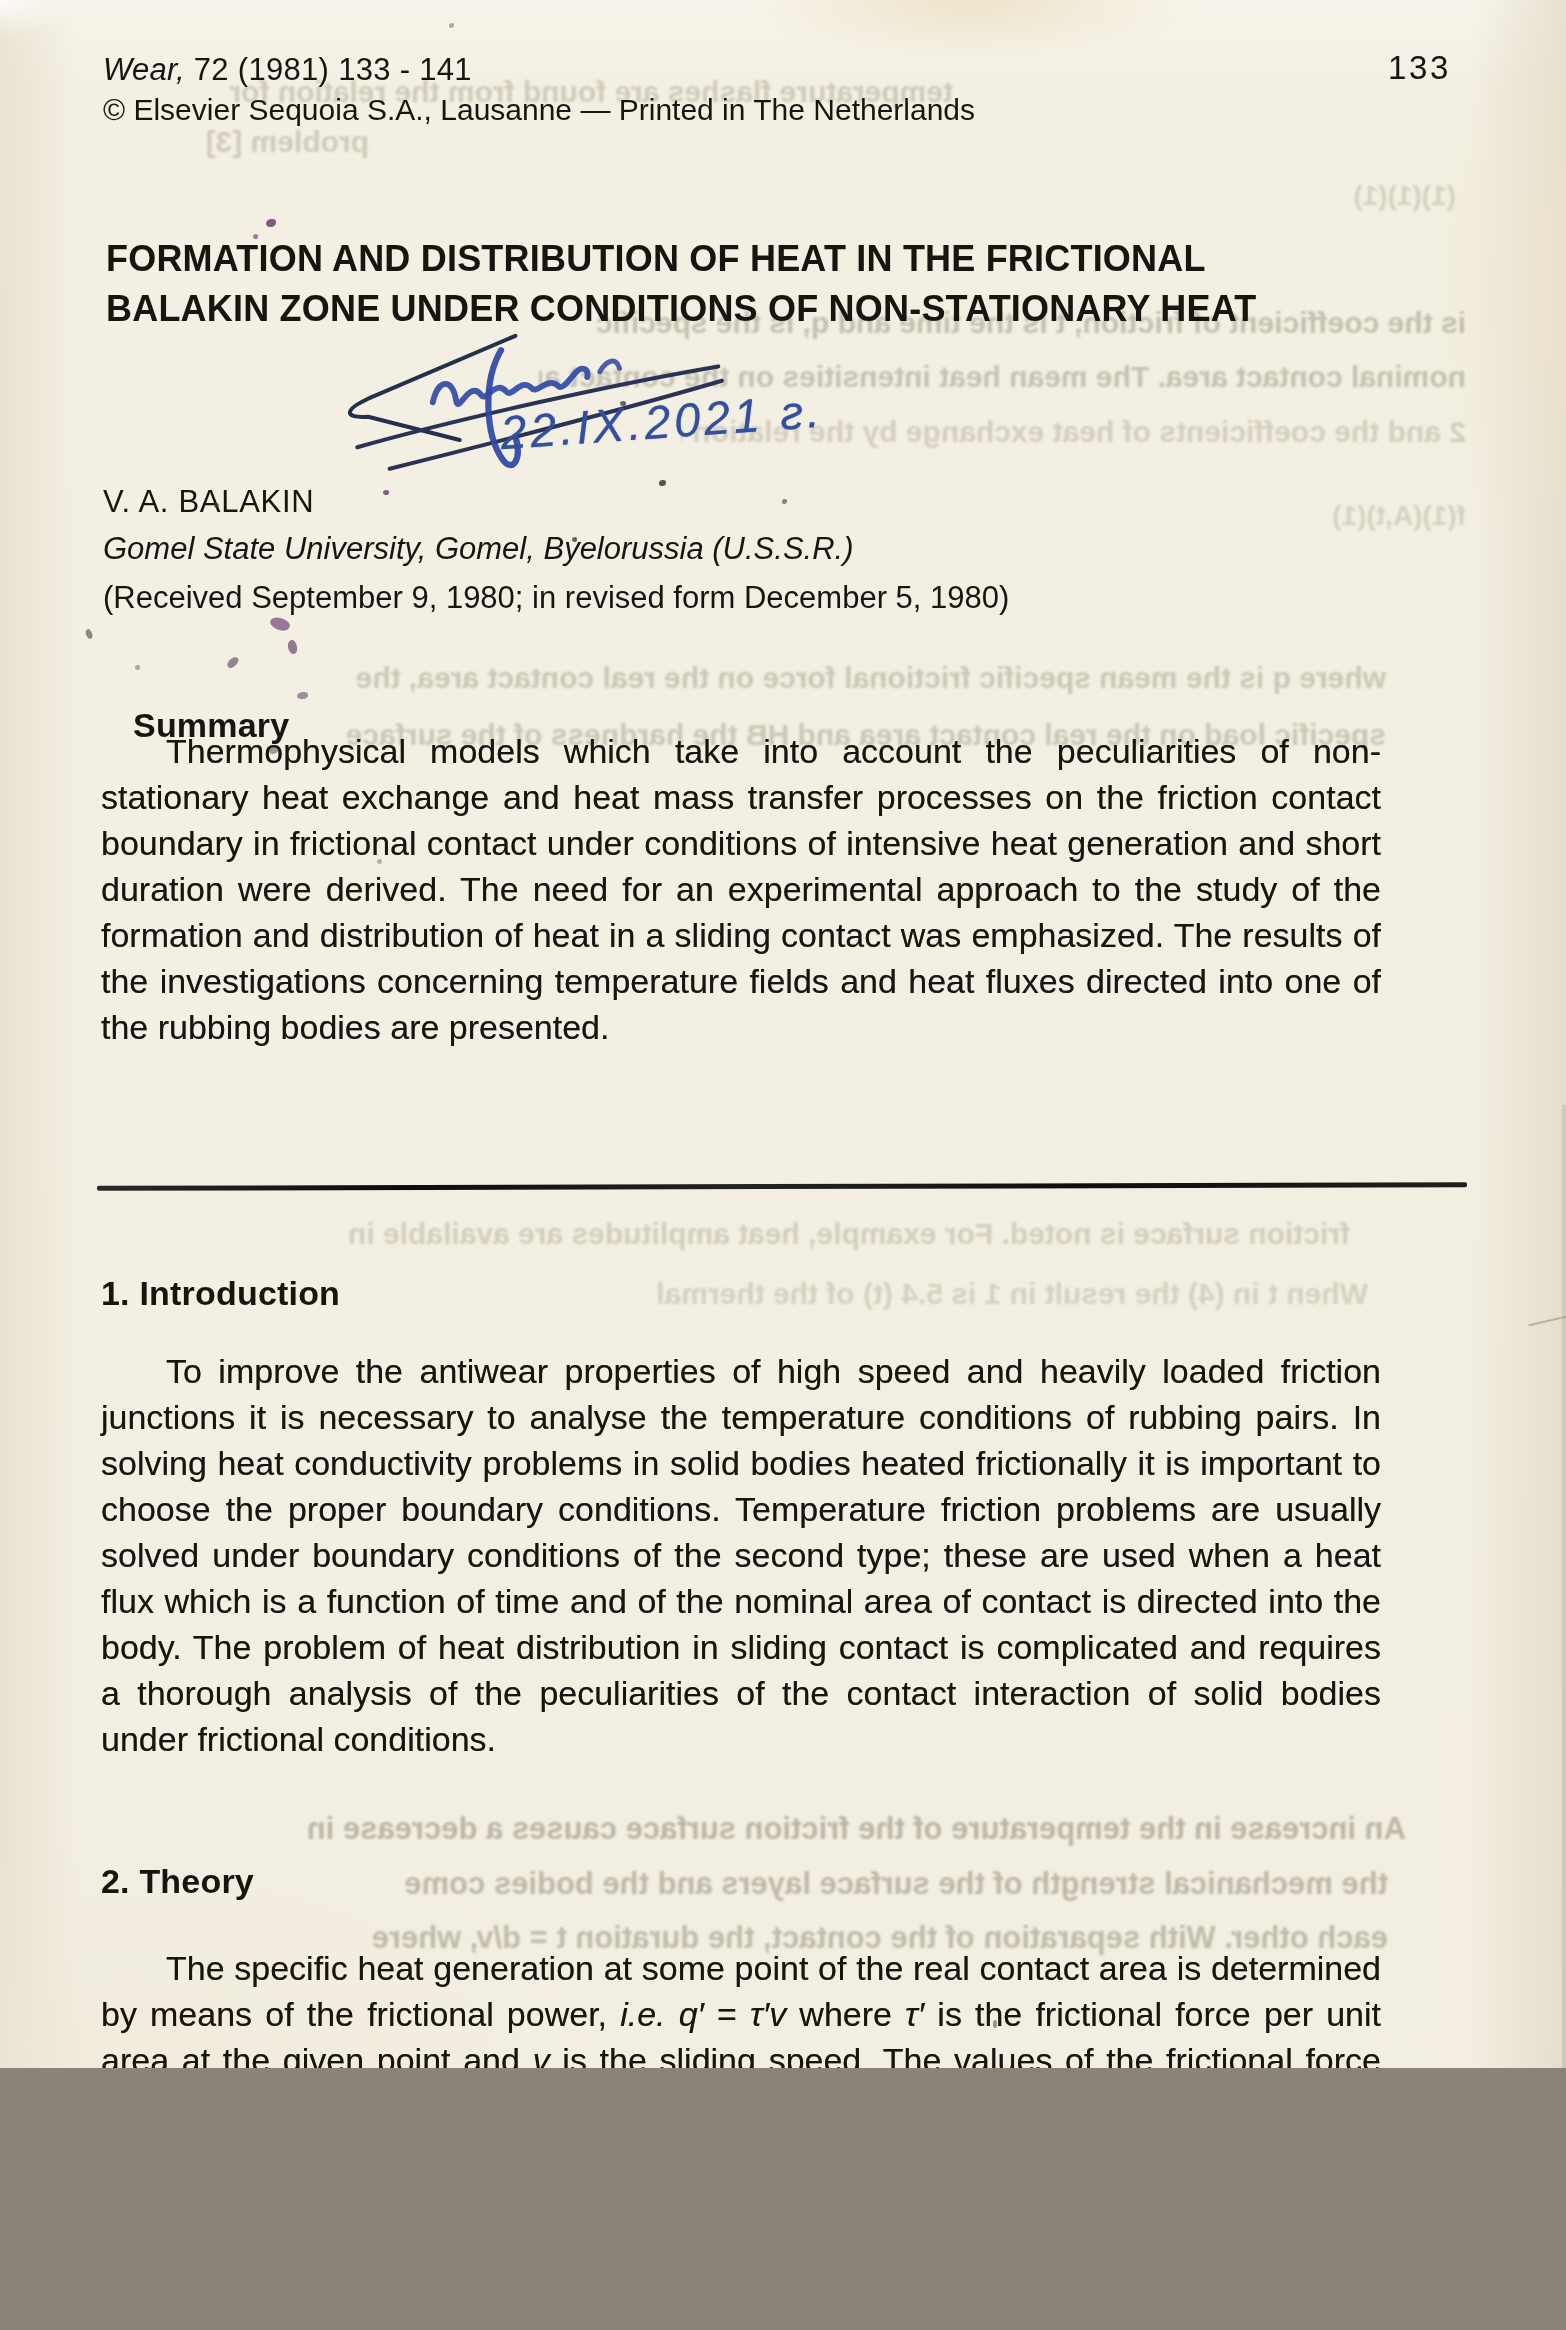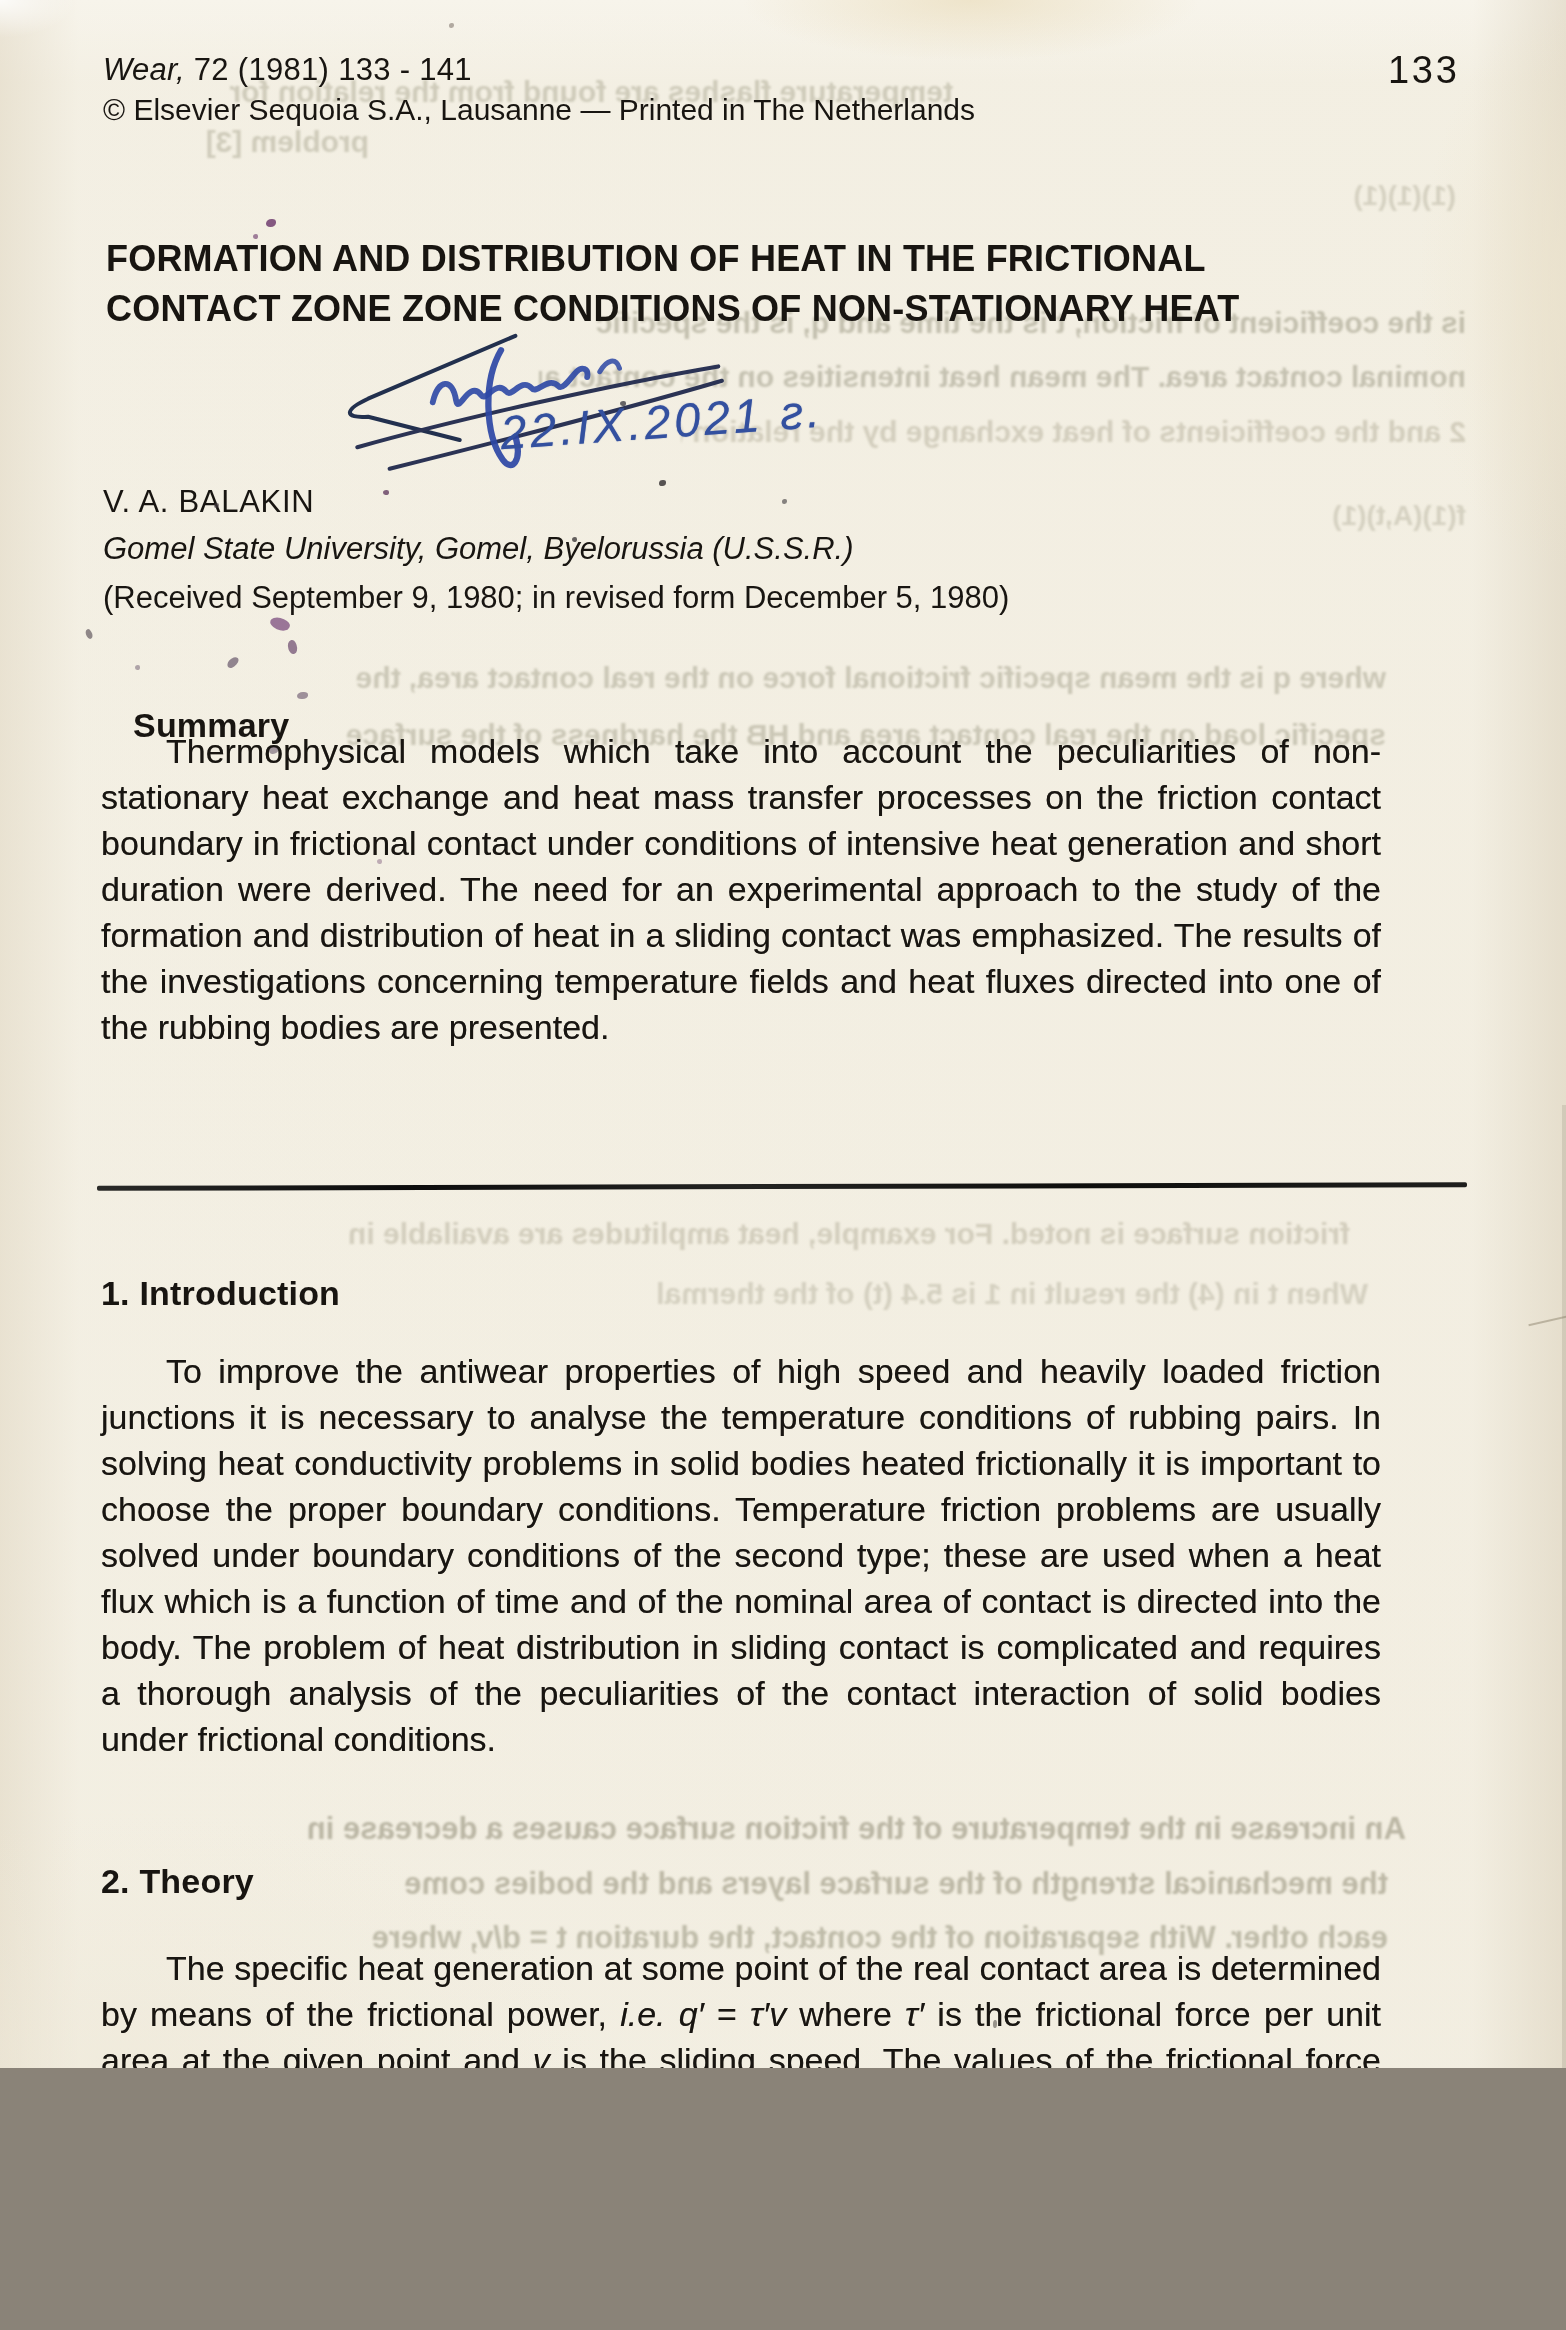--- a/index.html
+++ b/index.html
@@ -15,21 +15,21 @@
       radial-gradient(ellipse 198px 377px at 100% 14%, rgba(238,229,206,0.6), transparent 75%),
       radial-gradient(ellipse 629px 341px at 8% 100%, rgba(238,232,216,0.55), transparent 75%),
       linear-gradient(to right, rgba(222,212,191,0.45), rgba(247,244,235,0.25) 5%, rgba(247,244,235,0.15) 94%, rgba(219,209,188,0.55)),
       linear-gradient(to bottom, rgba(252,250,245,0.5), rgba(242,237,224,0.2) 4%, rgba(240,234,219,0.35));
   }
   
   .abs{position:absolute;}
   .it{font-style:italic;}
   .masthead-journal{left:103px;top:52px;font-size:31px;letter-spacing:0.3px;}
   .masthead-copyright{left:103px;top:93px;font-size:30px;}
-  .page-number{left:1388px;top:49px;font-size:38px;letter-spacing:2.7px;}
+  .page-number{left:1388px;top:49px;font-size:33px;letter-spacing:2.7px;}
   .title{left:106px;top:234px;font-size:36px;font-weight:700;line-height:50px;letter-spacing:0.2px;margin:0;}
   .title span{display:block;white-space:nowrap;}
   .author{left:103px;top:484px;font-size:31px;letter-spacing:0.7px;}
   .affiliation{left:103px;top:531px;font-size:31px;}
   .received{left:103px;top:580px;font-size:31px;}
   .sec-h{font-size:34px;font-weight:700;margin:0;letter-spacing:0.2px;}
   .summary-h{left:101px;top:706px;margin-left:32px;}
   .intro-h{left:101px;top:1274px;}
   .theory-h{left:101px;top:1862px;}
   .body-p{
@@ -125,21 +125,21 @@
     <div class="bl b14">each other. With separation of the contact, the duration t = d/v, where</div>
     <div class="bl b15">flat heat sources of constant intensity q(A,t) = q = const</div>
   </div>
 
   <div class="abs masthead-journal"><span class="it">Wear,</span><span> 72 (1981) 133 - 141</span></div>
   <div class="abs masthead-copyright">© Elsevier Sequoia S.A., Lausanne — Printed in The Netherlands</div>
   <div class="abs page-number">133</div>
 
   <h1 class="abs title">
     <span>FORMATION AND DISTRIBUTION OF HEAT IN THE FRICTIONAL</span>
-    <span>CONTACT ZONE ZONE CONDITIONS OF NON-STATIONARY HEAT</span>
+    <span>BALAKIN ZONE UNDER CONDITIONS OF NON-STATIONARY HEAT</span>
   </h1>
 
   <div class="abs signature">
     <svg width="431" height="160" viewBox="0 0 480 178">
       <g fill="none" stroke-linecap="round" stroke-linejoin="round">
         <path d="M 212,12 L 48,82 C 22,94 20,104 48,102 L 150,128" stroke="#22304e" stroke-width="4.5"></path>
         <path d="M 36,136 C 150,104 320,66 438,46" stroke="#2b3354" stroke-width="4.5"></path>
         <path d="M 72,160 C 200,128 340,92 442,62" stroke="#2b3354" stroke-width="4.5"></path>
         <path d="M 196,28 C 176,62 178,122 198,150 C 208,164 220,152 212,124" stroke="#2c47a5" stroke-width="7" opacity="0.92"></path>
         <path d="M 120,86 c 6,-26 22,-28 26,-2 c 3,16 14,-24 28,-6 c 6,8 16,-18 28,-4 c 6,8 16,-16 28,-4 c 6,8 18,-14 30,-2 c 5,5 14,-10 20,-16 c 6,-6 14,-4 12,6" stroke="#2c47a5" stroke-width="6.5" opacity="0.9"></path>

